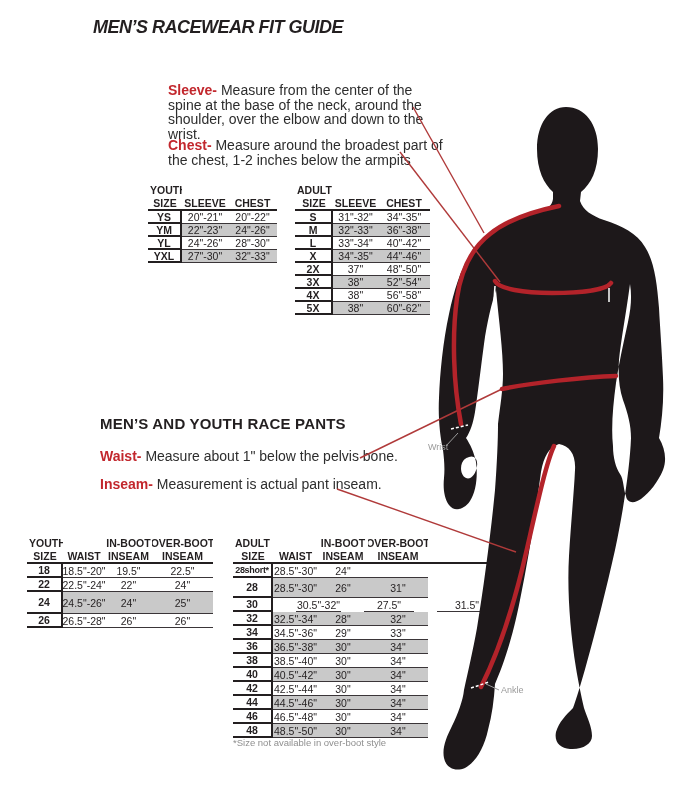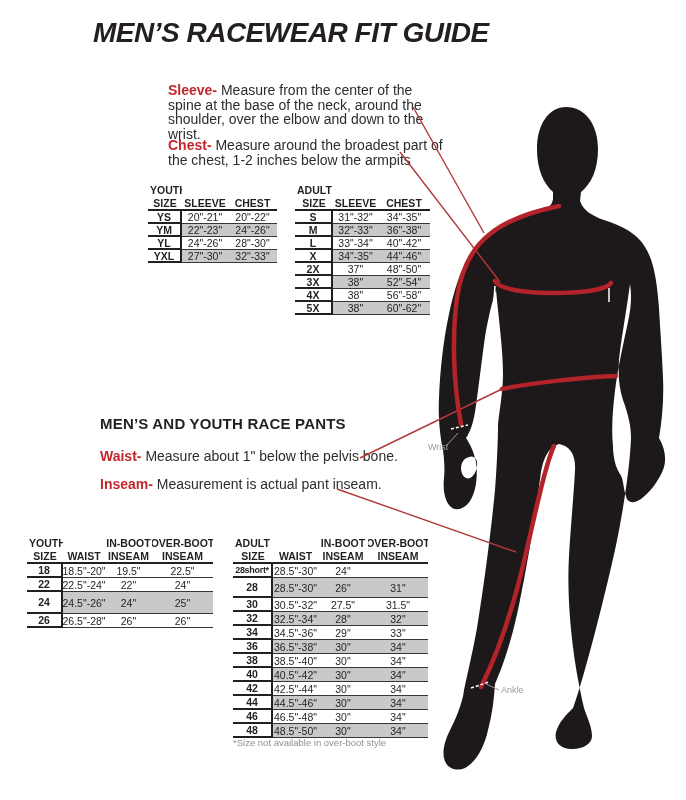--- a/index.html
+++ b/index.html
@@ -5,21 +5,21 @@
   :root{
     --accent:#c2272d; --ink:#231f20; --body-text:#2d2d2d;
     --shade:#c9c9c9; --gray:#9b9b9b;
   }
   html,body{margin:0;padding:0;}
   body{font-family:"Liberation Sans", sans-serif; background:#ffffff;}
   .canvas{position:relative;width:686px;height:800px;background:#ffffff;overflow:hidden;}
 
   .page-title{
     position:absolute;left:93px;top:17px;margin:0;
-    font-size:28px;font-weight:bold;font-style:italic;
+    font-size:18px;font-weight:bold;font-style:italic;
     letter-spacing:-0.5px;color:var(--ink);white-space:nowrap;
   }
   .section-heading{
     position:absolute;margin:0;font-size:15px;font-weight:bold;
     color:var(--ink);white-space:nowrap;letter-spacing:0.2px;
   }
   .h-jerseys{left:168px;top:53px;}
   .h-pants{left:100px;top:415px;}
 
   .para{
@@ -222,21 +222,21 @@
         <div class="ft-cell data-cell" style="width: 45px;">28.5"-30"</div>
         <div class="ft-cell data-cell" style="width: 50px;">24"</div>
         <div class="ft-cell data-cell" style="width: 60px;"></div>
       </div>
       <div class="ft-row ft-r alt" style="height: 20px;">
         <div class="ft-cell size-cell" style="width: 40px;">28</div>
         <div class="ft-cell data-cell" style="width: 45px;">28.5"-30"</div>
         <div class="ft-cell data-cell" style="width: 50px;">26"</div>
         <div class="ft-cell data-cell" style="width: 60px;">31"</div>
       </div>
-      <div class="ft-row ft-r" style="height: 14px;">
+      <div class="ft-row ft-r" style="height: 14px; gap: 23px;">
         <div class="ft-cell size-cell" style="width: 40px;">30</div>
         <div class="ft-cell data-cell" style="width: 45px;">30.5"-32"</div>
         <div class="ft-cell data-cell" style="width: 50px;">27.5"</div>
         <div class="ft-cell data-cell" style="width: 60px;">31.5"</div>
       </div>
       <div class="ft-row ft-r alt" style="height: 14px;">
         <div class="ft-cell size-cell" style="width: 40px;">32</div>
         <div class="ft-cell data-cell" style="width: 45px;">32.5"-34"</div>
         <div class="ft-cell data-cell" style="width: 50px;">28"</div>
         <div class="ft-cell data-cell" style="width: 60px;">32"</div>

